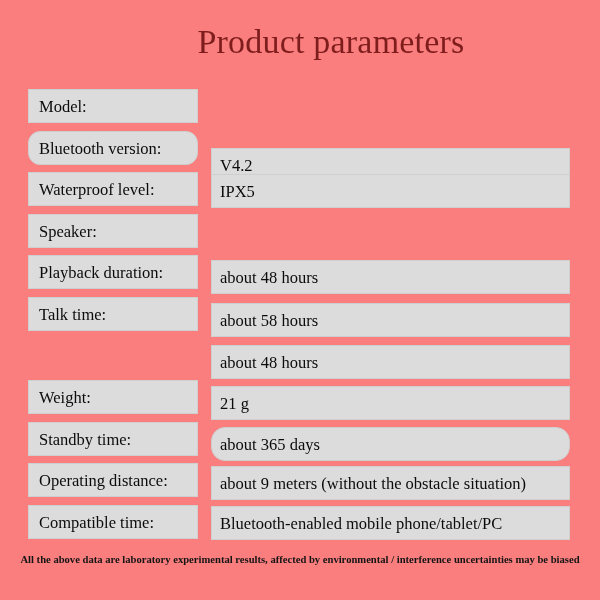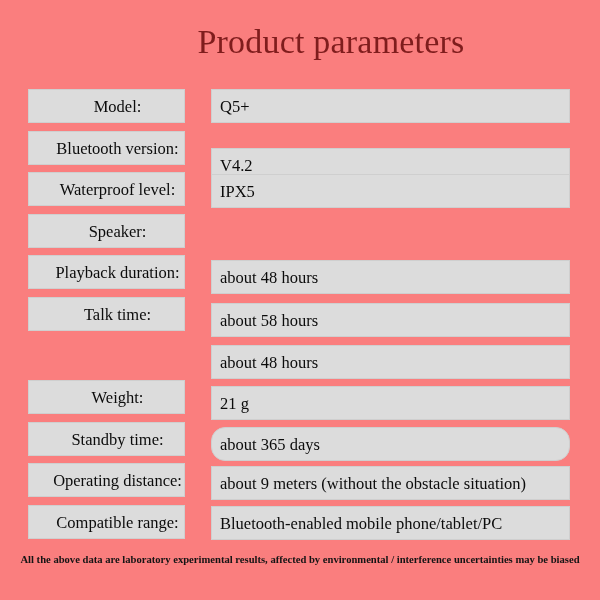--- a/index.html
+++ b/index.html
@@ -64,23 +64,22 @@
     font-family: "Liberation Serif", "DejaVu Serif", serif;
     font-size: 16.5px;
     line-height: 34px;
     height: 34px;
     white-space: nowrap;
     overflow: hidden;
   }
 
   .cell-label {
     left: 28px;
-    width: 157px;
-    padding-left: 22px;
-    text-align: center;
+    width: 170px;
+    padding-left: 10px;
   }
 
   .cell-value {
     left: 211px;
     width: 359px;
     padding-left: 8px;
   }
 
   
   .footer-note {
@@ -100,24 +99,23 @@
 </head>
 <body>
 
 <div id="page">
 
   <div class="title">Product parameters</div>
 
   <div class="spec-table" id="spec-table">
       <div class="spec-row" style="top: 89px;">
         <div class="cell cell-label" style="top: 0px;">Model:</div>
-        <div class="cell cell-value" style="top: 0px;">Q5+</div>
       </div>
       <div class="spec-row" style="top: 130.6px;">
-        <div class="cell cell-label" style="top: 0px;">Bluetooth version:</div>
+        <div class="cell cell-label" style="top: 0px; border-radius: 12px;">Bluetooth version:</div>
         <div class="cell cell-value" style="top: 17px;">V4.2</div>
       </div>
       <div class="spec-row" style="top: 172.2px;">
         <div class="cell cell-label" style="top: 0px;">Waterproof level:</div>
         <div class="cell cell-value" style="top: 2px;">IPX5</div>
       </div>
       <div class="spec-row" style="top: 213.8px;">
         <div class="cell cell-label" style="top: 0px;">Speaker:</div>
       </div>
       <div class="spec-row" style="top: 255.4px;">
@@ -137,20 +135,20 @@
       </div>
       <div class="spec-row" style="top: 421.8px;">
         <div class="cell cell-label" style="top: 0px;">Standby time:</div>
         <div class="cell cell-value" style="top: 5px; border-radius: 14px;">about 365 days</div>
       </div>
       <div class="spec-row" style="top: 463.4px;">
         <div class="cell cell-label" style="top: 0px;">Operating distance:</div>
         <div class="cell cell-value" style="top: 3px;">about 9 meters (without the obstacle situation)</div>
       </div>
       <div class="spec-row" style="top: 505px;">
-        <div class="cell cell-label" style="top: 0px;">Compatible range:</div>
+        <div class="cell cell-label" style="top: 0px;">Compatible time:</div>
         <div class="cell cell-value" style="top: 1px;">Bluetooth-enabled mobile phone/tablet/PC</div>
       </div>
     </div>
 
   <div class="footer-note">All the above data are laboratory experimental results, affected by environmental / interference uncertainties may be biased</div>
 
 </div>
 
 </body></html>

